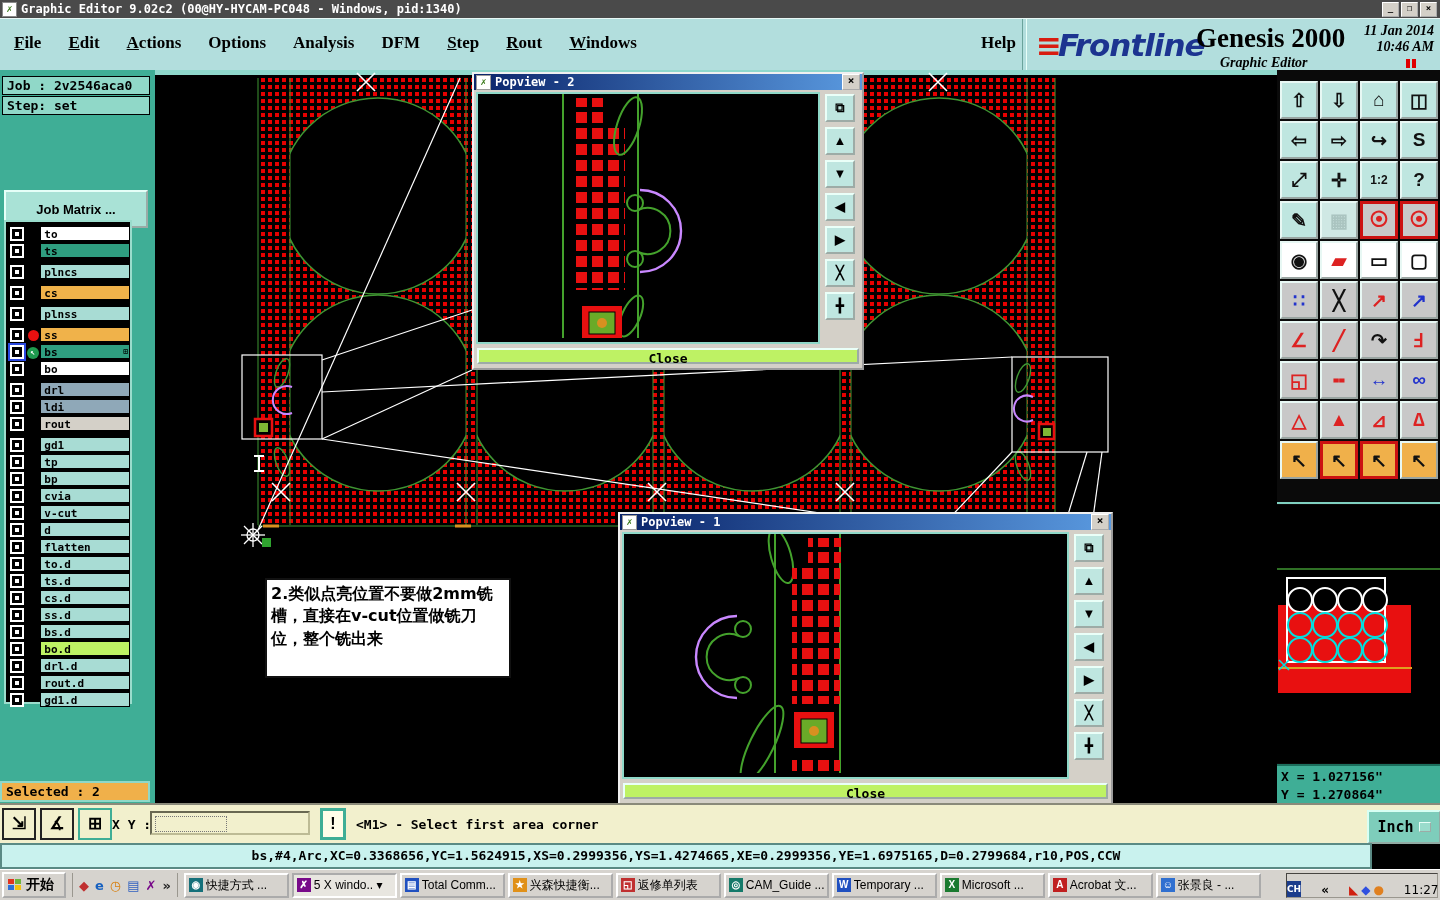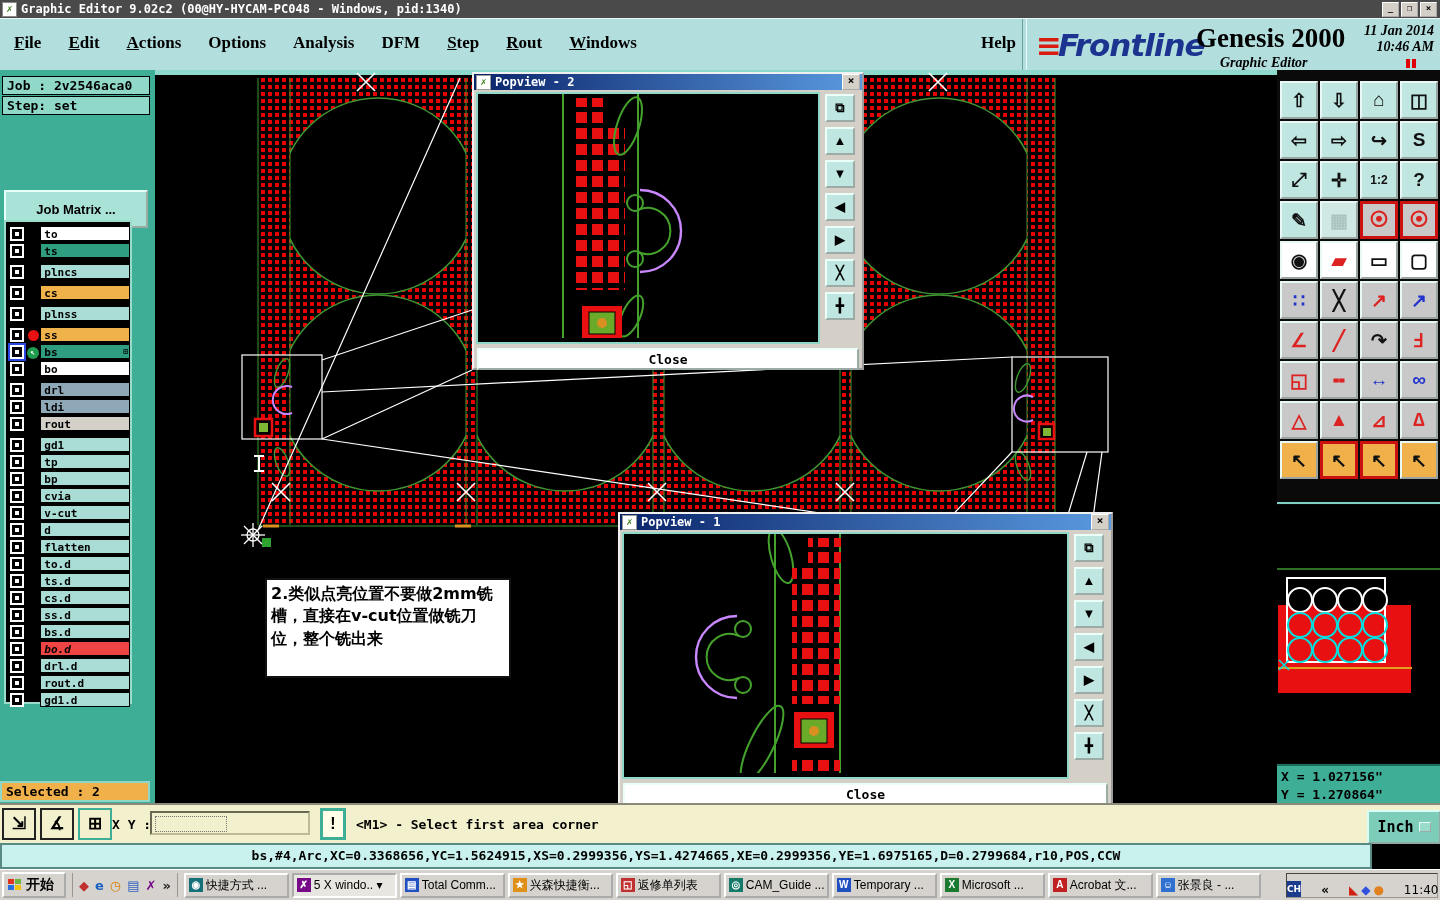--- a/index.html
+++ b/index.html
@@ -72,21 +72,21 @@
   .pv-icon{width:13px;height:13px;background:#fff;border:1px solid #999;color:#3a7a1a;font-size:10px;
     line-height:12px;text-align:center;margin-right:4px;font-weight:bold;}
   .pv-close{margin-left:auto;width:16px;height:14px;background:#d4d0c8;border:1px outset #fff;
     color:#000;font-size:11px;line-height:12px;text-align:center;font-weight:bold;}
   .pv-body{flex:1;display:flex;padding:2px;}
   .pv-canvas{flex:1;background:#000;border:2px solid #8fd8c8;box-sizing:border-box;}
   .pv-side{width:40px;display:flex;flex-direction:column;align-items:center;gap:5px;padding-top:2px;}
   .pvbtn{width:30px;height:28px;background:#bfe6e0;border:2px outset #eafff8;font-size:13px;
     font-weight:bold;color:#000;line-height:22px;text-align:center;padding:0;}
   .pv-closebar{height:26px;padding:2px 3px;}
-  .pv-closebtn{width:100%;height:22px;background:#ffffff;border:2px outset #eafff8;font-size:13px;
+  .pv-closebtn{width:100%;height:16px;background:#bef264;border:2px outset #eafff8;font-size:13px;
     font-weight:bold;font-family:"DejaVu Sans Mono",monospace;}
   
   #rightcol{position:absolute;left:1277px;top:70px;width:163px;height:733px;background:#0a0a0a;}
   #toolbar-grid{position:absolute;left:2px;top:10px;width:160px;display:grid;
     grid-template-columns:repeat(4,40px);grid-auto-rows:40px;}
   .tbtn{width:38px;height:38px;margin:1px;border:2px outset #e8f8f4;box-sizing:border-box;
     display:flex;align-items:center;justify-content:center;font-size:19px;font-weight:bold;padding:0;}
   .tbtn.red{border:3px solid #cc1111;}
   .tbtn .sm{font-size:12px;}
   #rc-sep{position:absolute;left:0;top:432px;width:163px;height:2px;background:#7fd0c0;}
@@ -300,21 +300,21 @@
           <span class="llab" style="background: rgb(168, 220, 212);">ss.d</span>
         </div>
         <div class="lrow">
           <span class="lchk"></span>
           <span class="lico"></span>
           <span class="llab" style="background: rgb(168, 220, 212);">bs.d</span>
         </div>
         <div class="lrow">
           <span class="lchk"></span>
           <span class="lico"></span>
-          <span class="llab" style="background: #ef4444; font-style: italic;">bo.d</span>
+          <span class="llab" style="background: #bef264;">bo.d</span>
         </div>
         <div class="lrow">
           <span class="lchk"></span>
           <span class="lico"></span>
           <span class="llab" style="background: rgb(168, 220, 212);">drl.d</span>
         </div>
         <div class="lrow">
           <span class="lchk"></span>
           <span class="lico"></span>
           <span class="llab" style="background: rgb(168, 220, 212);">rout.d</span>
@@ -688,17 +688,17 @@
         </button>
       </div>
     <div id="tray">
       <span id="tray-ch">CH</span>
       <span class="tricon">«</span>
       <span id="tray-icons" style="display:flex;gap:3px;">
           <span class="tricon" style="color: rgb(208, 32, 16);">◣</span>
           <span class="tricon" style="color: rgb(48, 80, 224);">◆</span>
           <span class="tricon" style="color: rgb(224, 128, 32);">●</span>
         </span>
-      <span id="tray-clock">11:40</span>
+      <span id="tray-clock">11:27</span>
     </div>
   </div>
 
 </div>
 
 </body></html>

